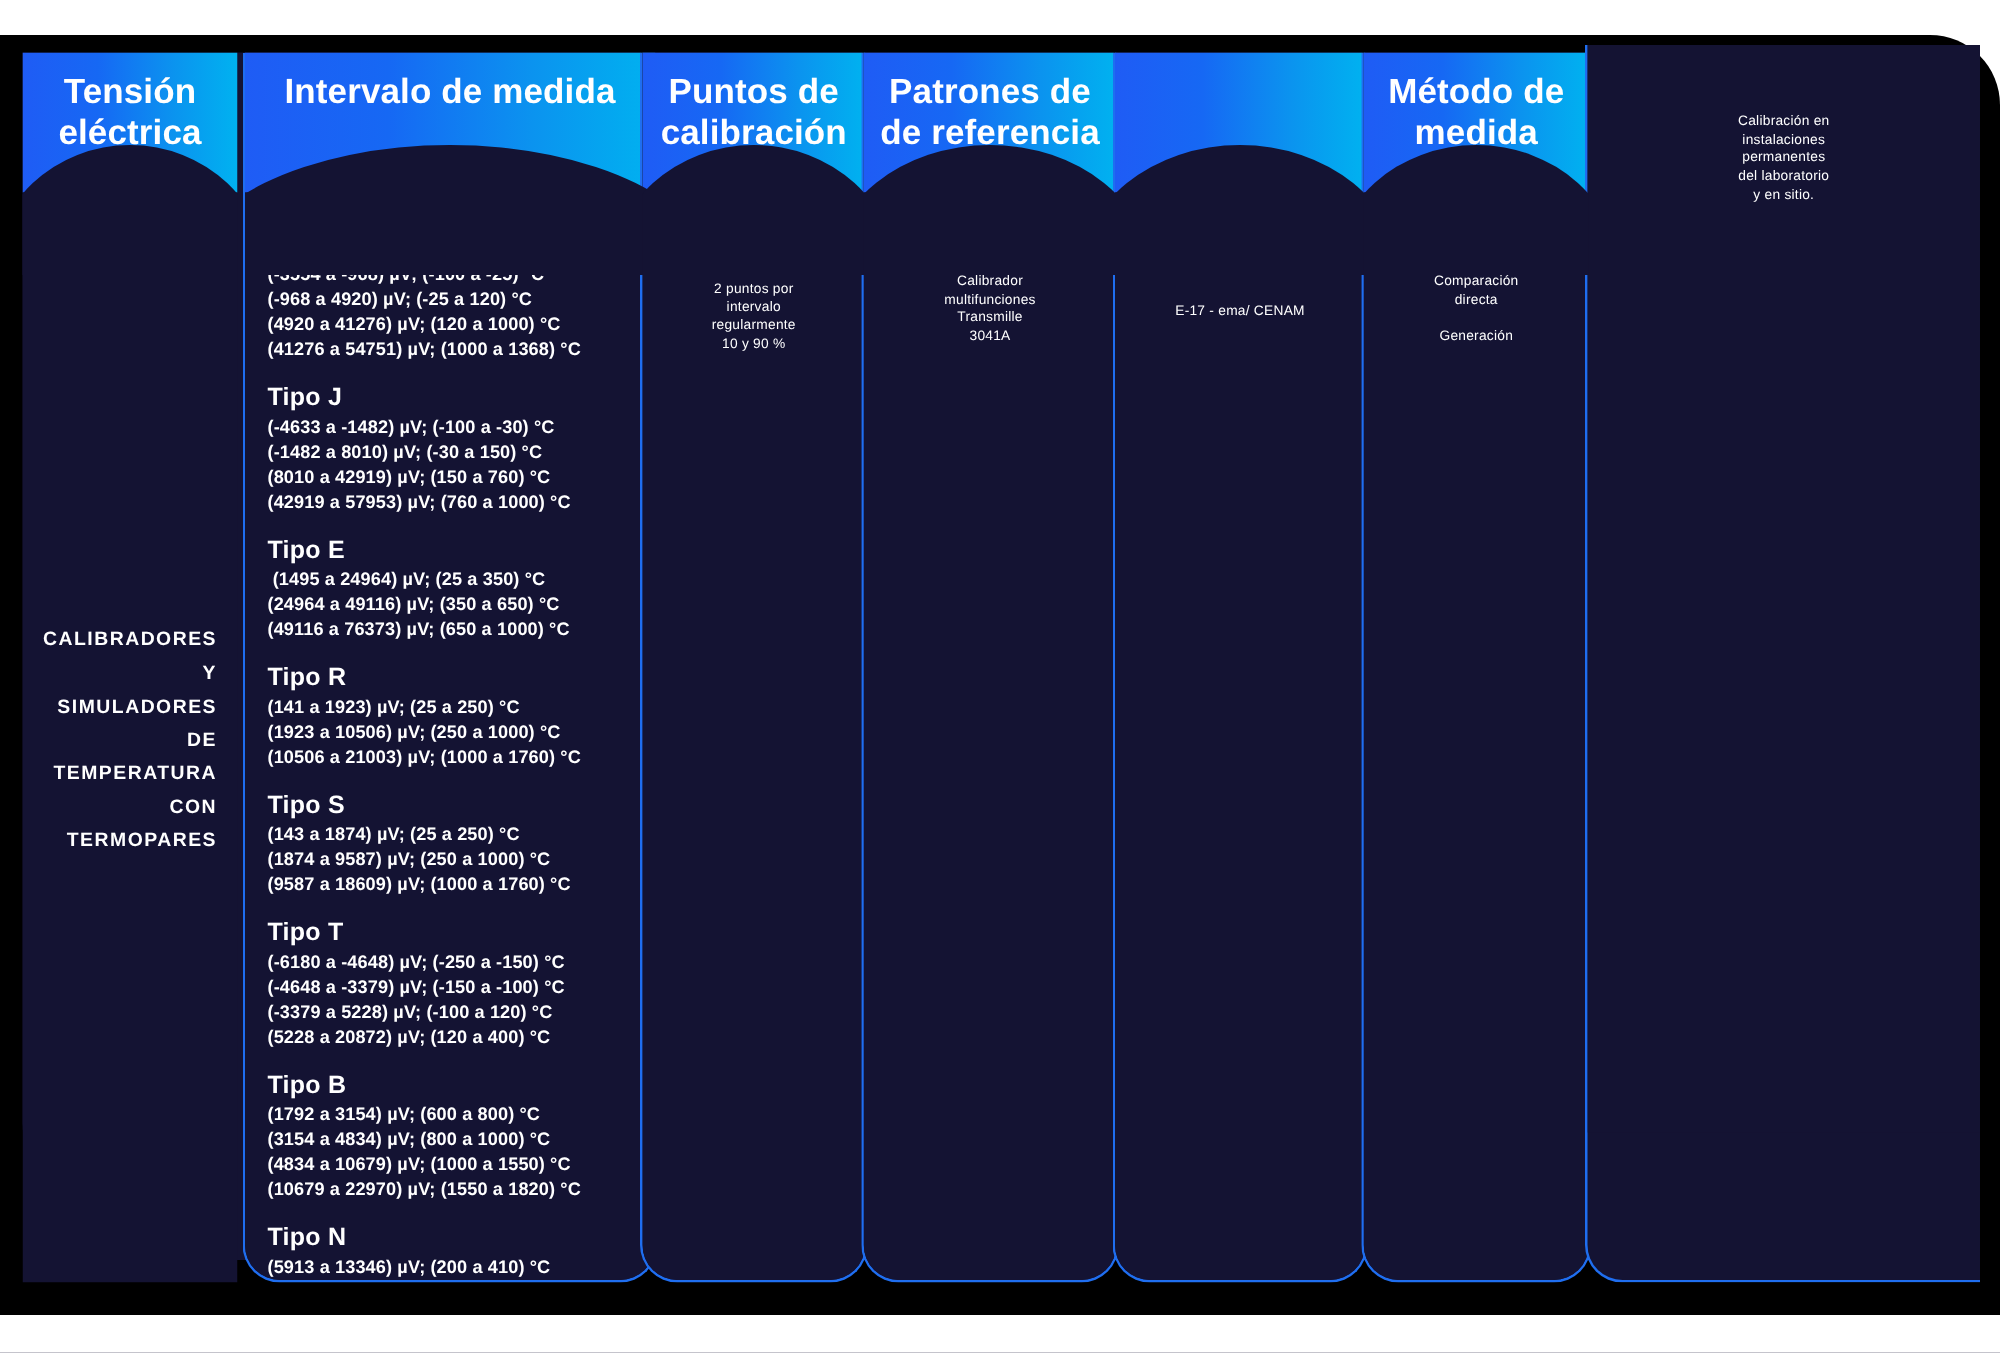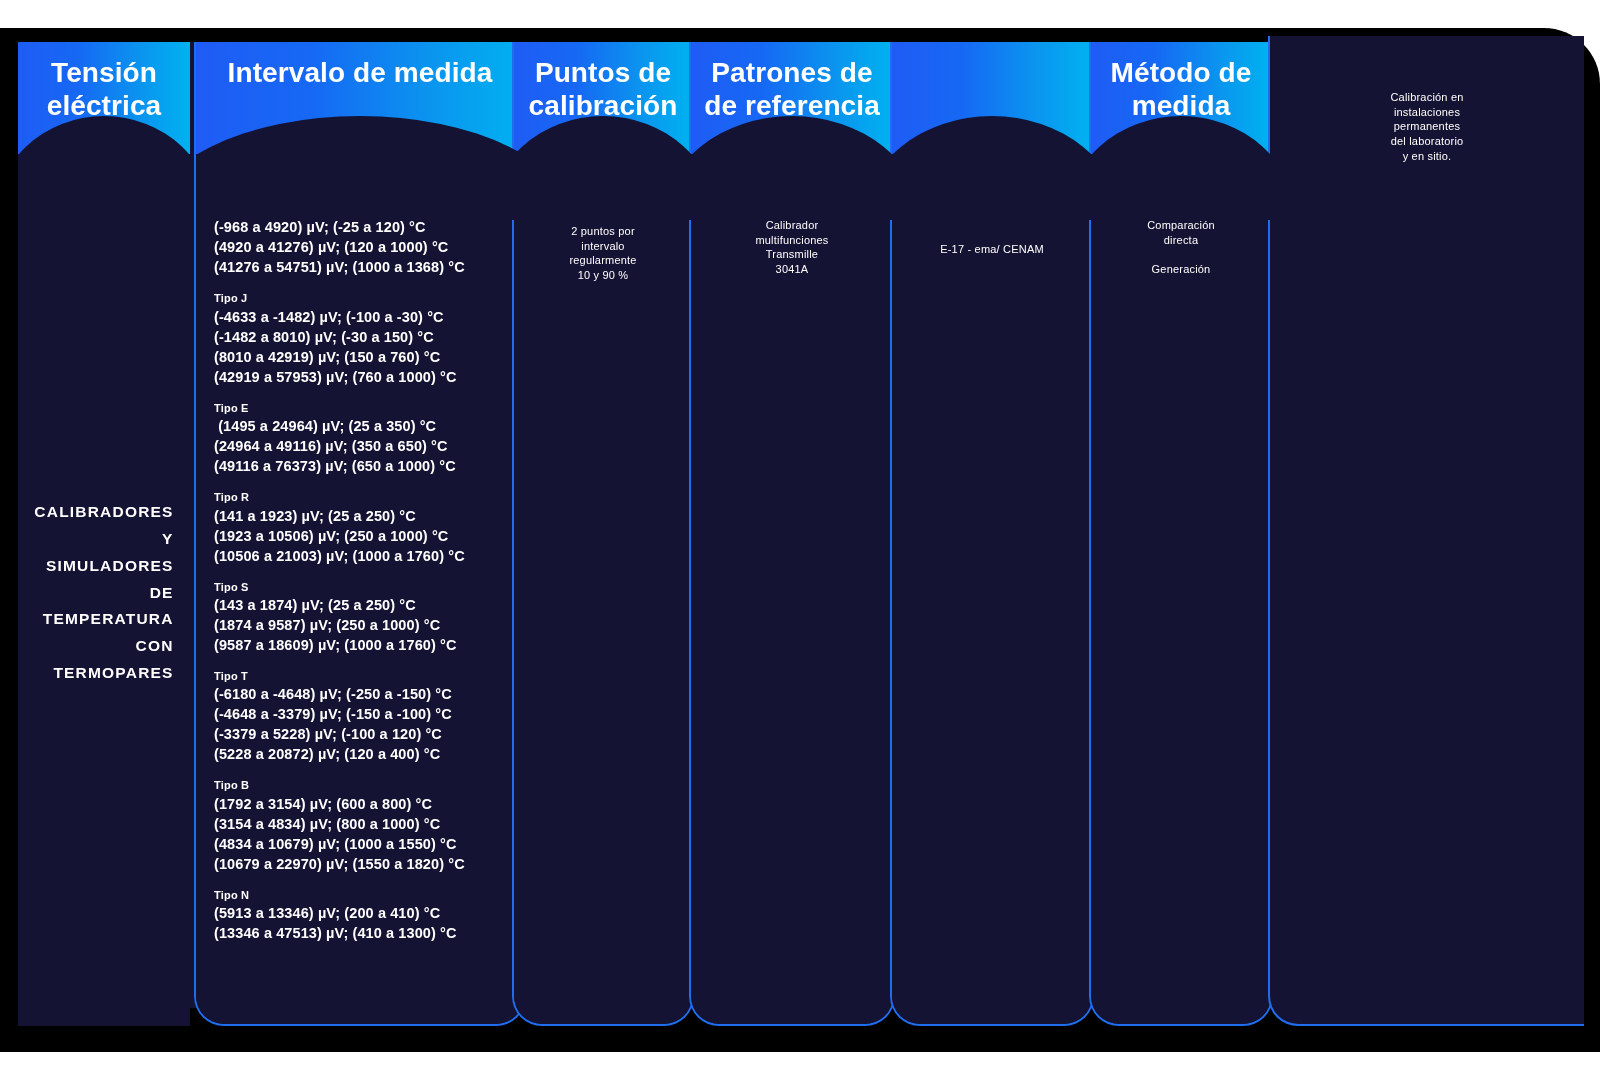--- a/index.html
+++ b/index.html
@@ -155,21 +155,21 @@
   }
 
   
   .interval-list {
     padding-left: 8px;
     padding-top: 12px;
   }
   .tc-block { margin-bottom: 14px; }
   .tc-block:last-child { margin-bottom: 0; }
   .tc-name {
-    font-size: 11px;
+    font-size: 20px;
     font-weight: 700;
     color: #ffffff;
     line-height: 1.4;
     letter-spacing: 0.2px;
   }
   .tc-range {
     font-size: 14.5px;
     font-weight: 700;
     color: #ffffff;
     line-height: 1.38;

